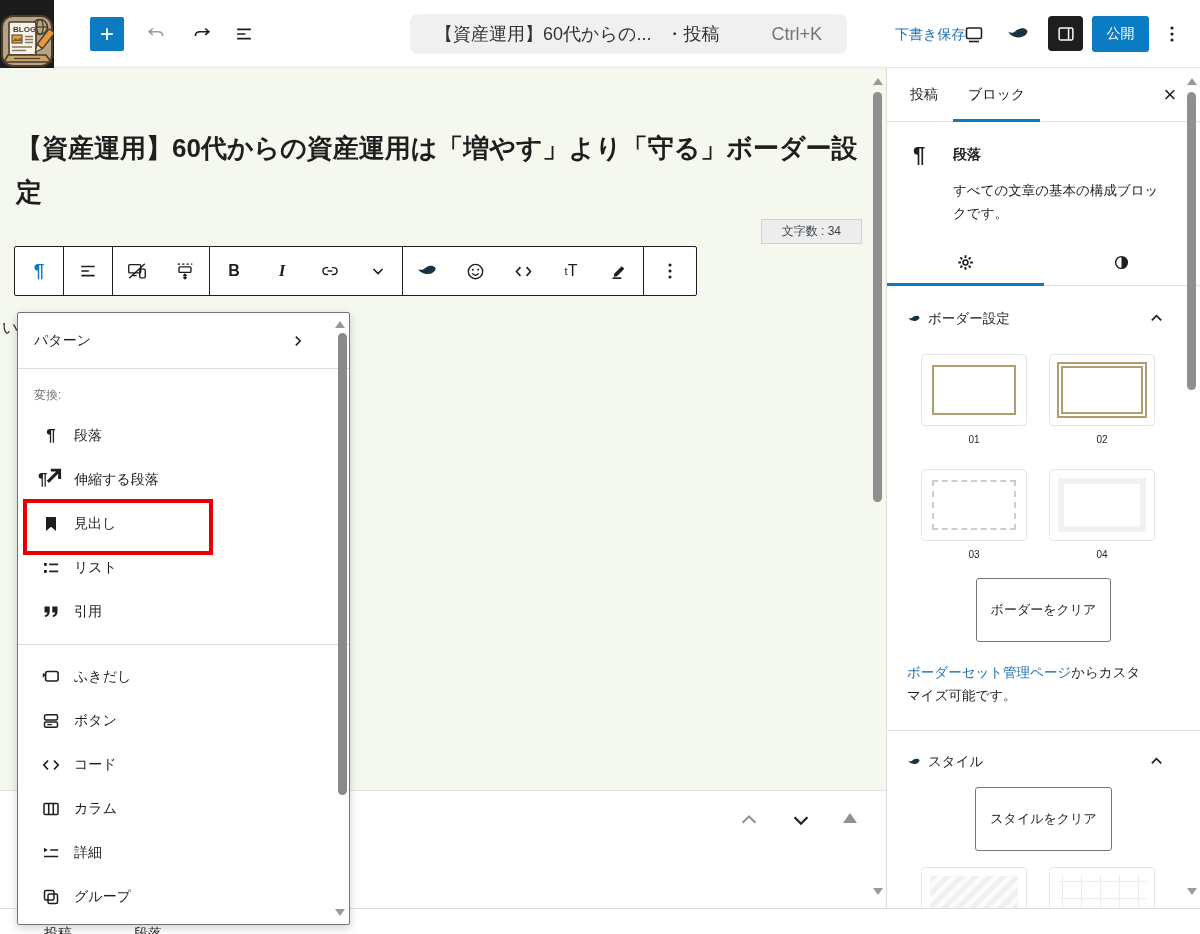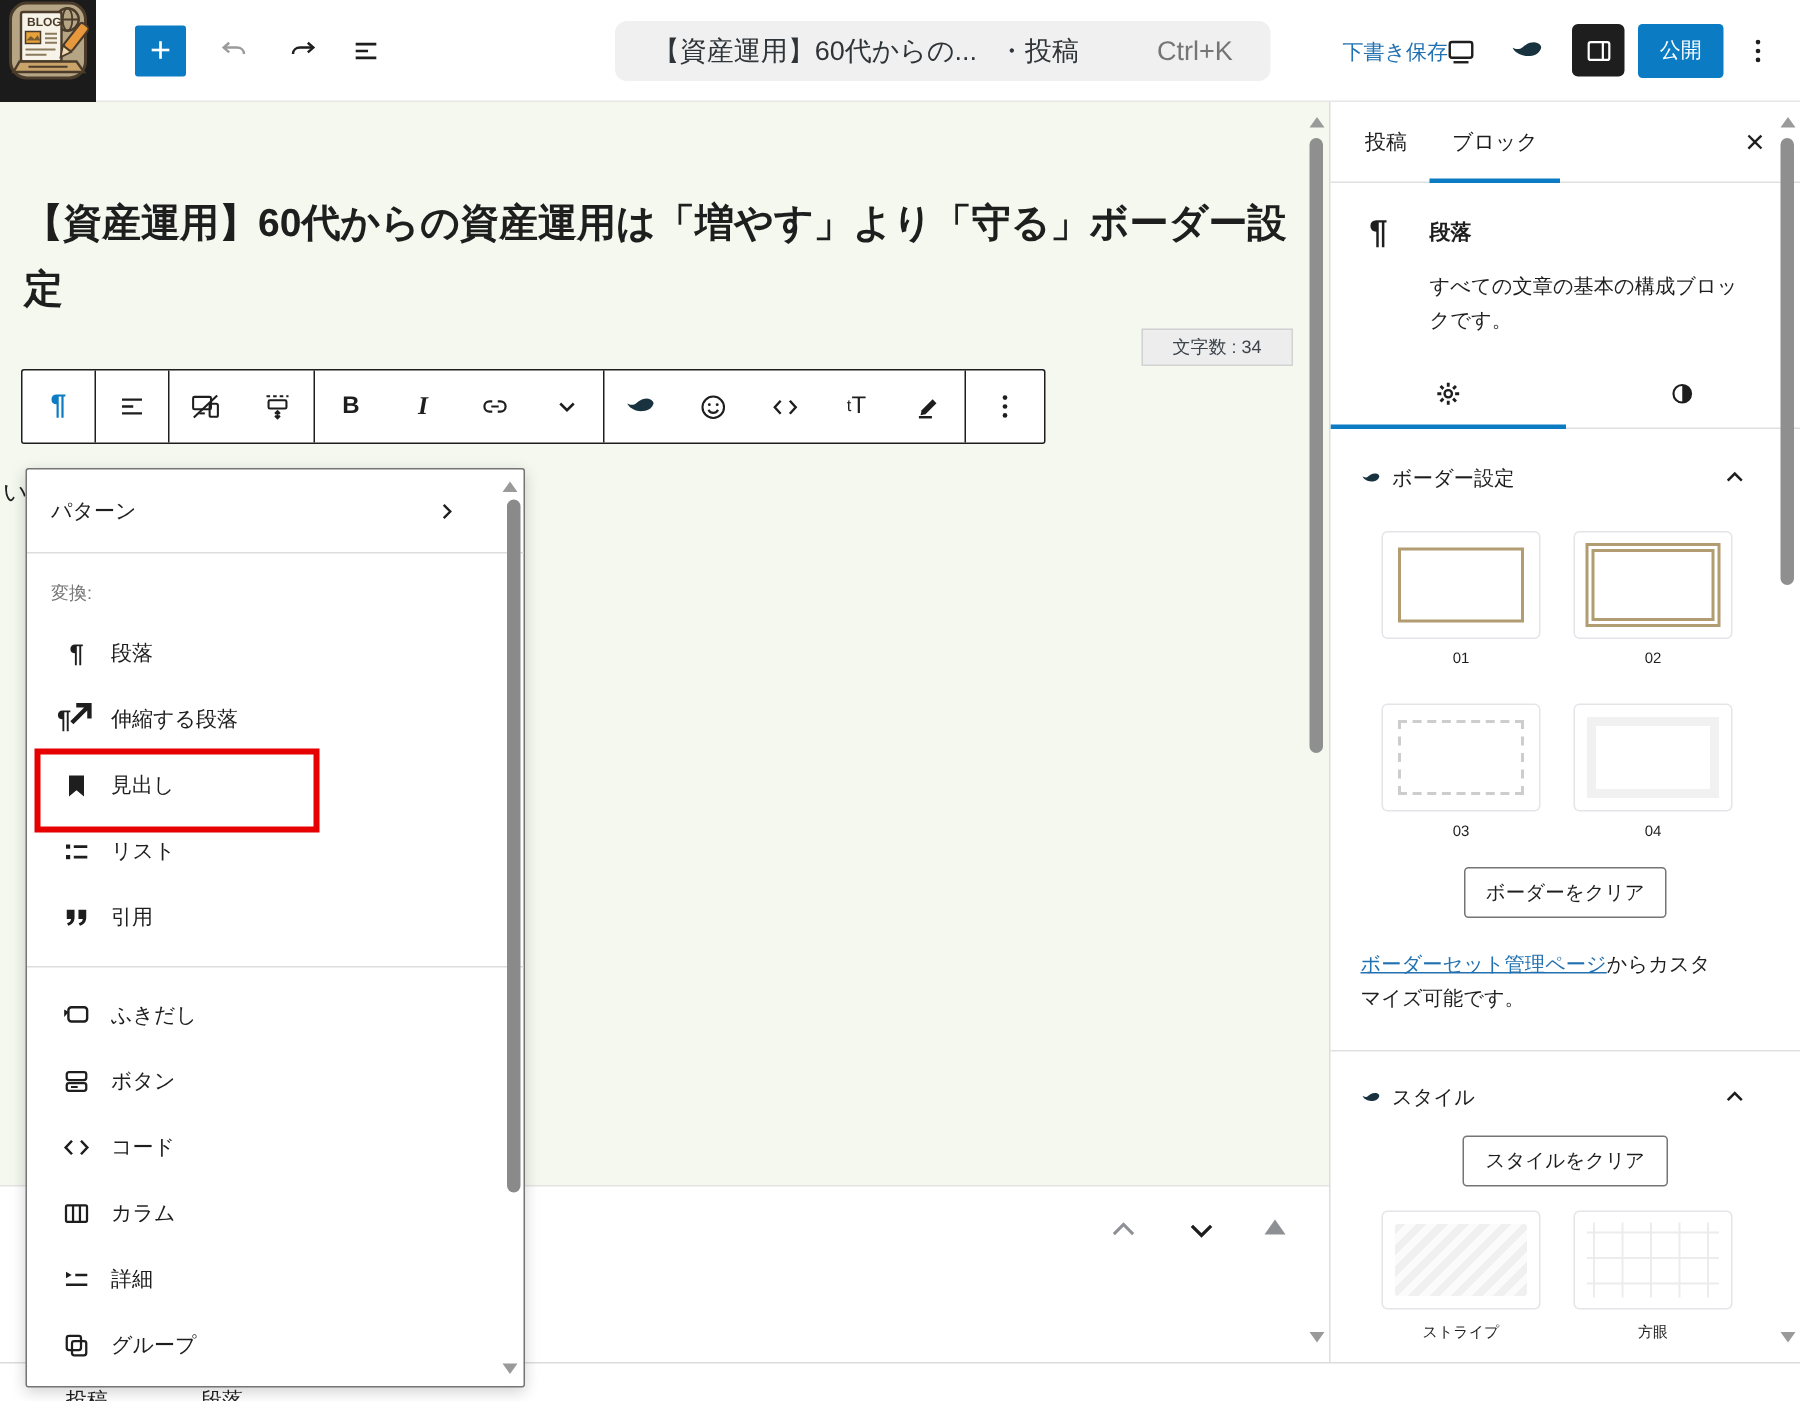--- a/index.html
+++ b/index.html
@@ -8,22 +8,22 @@
     --line:#e0e0e0; --thumb:#8f8f8f;
   }
   *{box-sizing:border-box;margin:0;padding:0}
   html,body{width:1200px;height:934px;overflow:hidden;background:#fff;
     font-family:"Liberation Sans","DejaVu Sans",sans-serif;color:var(--dark);}
   svg{display:block}
 
   
   .header{position:absolute;left:0;top:0;width:1200px;height:68px;background:#fff;
     border-bottom:1px solid #e6e6e6;z-index:20}
-  .logo{position:absolute;left:0;top:0;width:64px;height:68px;background:#1b1b1b;
-    display:flex;align-items:flex-start;justify-content:center}
+  .logo{position:absolute;left:0;top:0;width:54px;height:68px;background:#1b1b1b;
+    display:flex;align-items:flex-end;justify-content:center}
   .btn-add{position:absolute;left:90px;top:17px;width:34px;height:34px;background:var(--accent);
     border-radius:2px;color:#fff;display:flex;align-items:center;justify-content:center;
     font-size:24px;font-weight:400;line-height:1}
   .hicon{position:absolute;top:22px;width:24px;height:24px;display:flex;align-items:center;justify-content:center}
   .doc-pill{position:absolute;left:410px;top:14px;width:437px;height:40px;background:#f0f0f0;
     border-radius:8px;display:flex;align-items:center;justify-content:center;gap:14px;font-size:18px}
   .doc-pill .t{color:#2f3439}
   .doc-pill .k{color:var(--gray);margin-left:38px}
   .save-draft{position:absolute;left:895px;top:26px;font-size:14px;color:var(--link)}
   .btn-dark{position:absolute;left:1048px;top:16px;width:35px;height:35px;background:var(--dark);
@@ -103,23 +103,23 @@
   .preset-label{font-size:10px;margin-top:8px}
   .pi{position:absolute}
   .pi.single{inset:10px;border:2px solid var(--tan)}
   .pi.double{inset:7px;border:2px solid var(--tan)}
   .pi.double::after{content:"";position:absolute;inset:2px;border:2px solid var(--tan)}
   .pi.dashed{inset:10px;border:2px dashed #cdcdcd}
   .pi.thick{inset:8px;border:6px solid #f1f1f1}
   .pi.stripes{inset:8px;background:repeating-linear-gradient(135deg,#f0f0f0 0 5px,#fbfbfb 5px 10px);border-radius:2px}
   .pi.grid{inset:7px 8px;background-image:linear-gradient(#ececec 1px,transparent 1px),linear-gradient(90deg,#ececec 1px,transparent 1px);background-size:19px 17px;background-position:4px 6px}
   .clear-btn{display:block;margin:18px auto 0;background:#fff;border:1px solid #757575;border-radius:3px;
-    font-size:13px;padding:7px 14px;color:var(--dark);font-family:inherit}
+    font-size:13px;padding:22px 14px;color:var(--dark);font-family:inherit}
   .border-note{margin:20px 24px 0 20px;font-size:13.5px;line-height:1.7;width:242px;word-break:break-all}
-  .border-note a{color:var(--link);text-decoration:underline}
+  .border-note a{color:var(--link);}
   .side-divider{height:1px;background:var(--line);margin-top:22px}
   .style-grid{margin-top:16px}
   .style-grid .preset-box{height:66px}
   .side-sb-thumb{position:absolute;left:1187px;top:92px;width:9px;height:298px;background:var(--thumb);border-radius:5px;z-index:12}
 
   
   .footer{position:absolute;left:0;top:908px;width:1200px;height:40px;background:#fff;
     border-top:1px solid #dcdcde;z-index:25}
   .breadcrumbs{position:absolute;left:44px;top:16px;display:flex;gap:62px;font-size:14px;color:var(--dark)}
   .popover{z-index:30}

